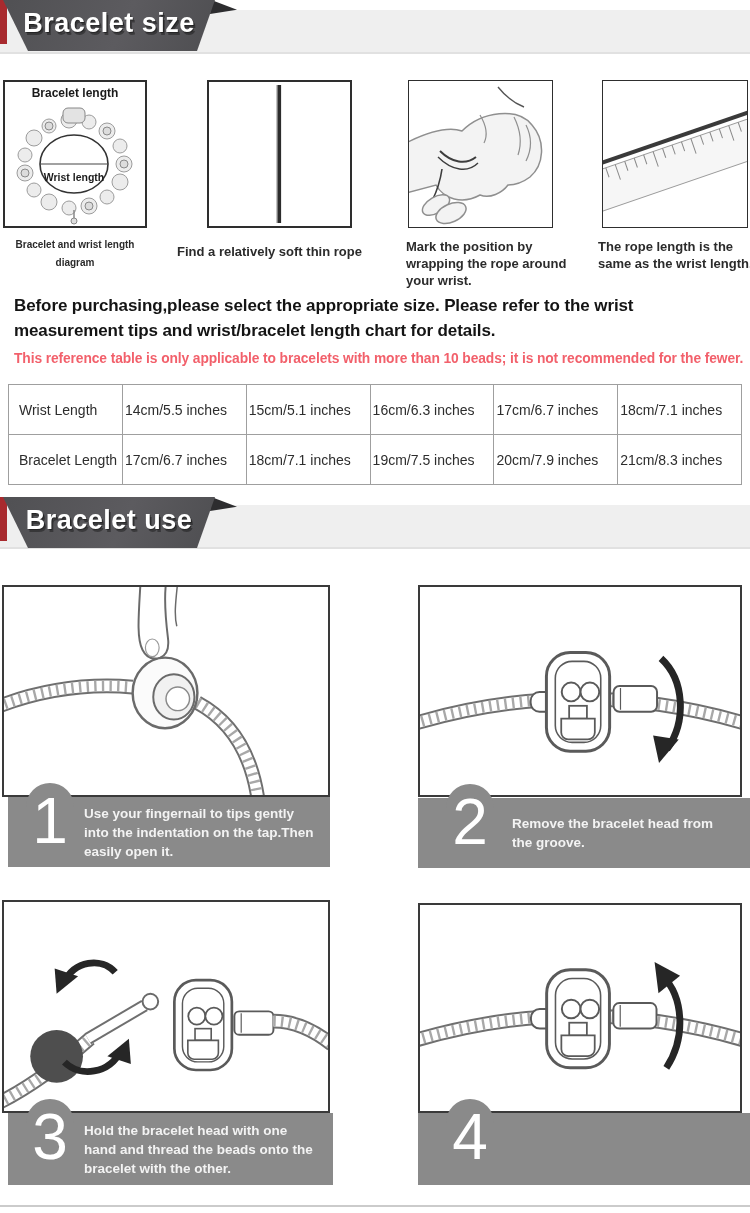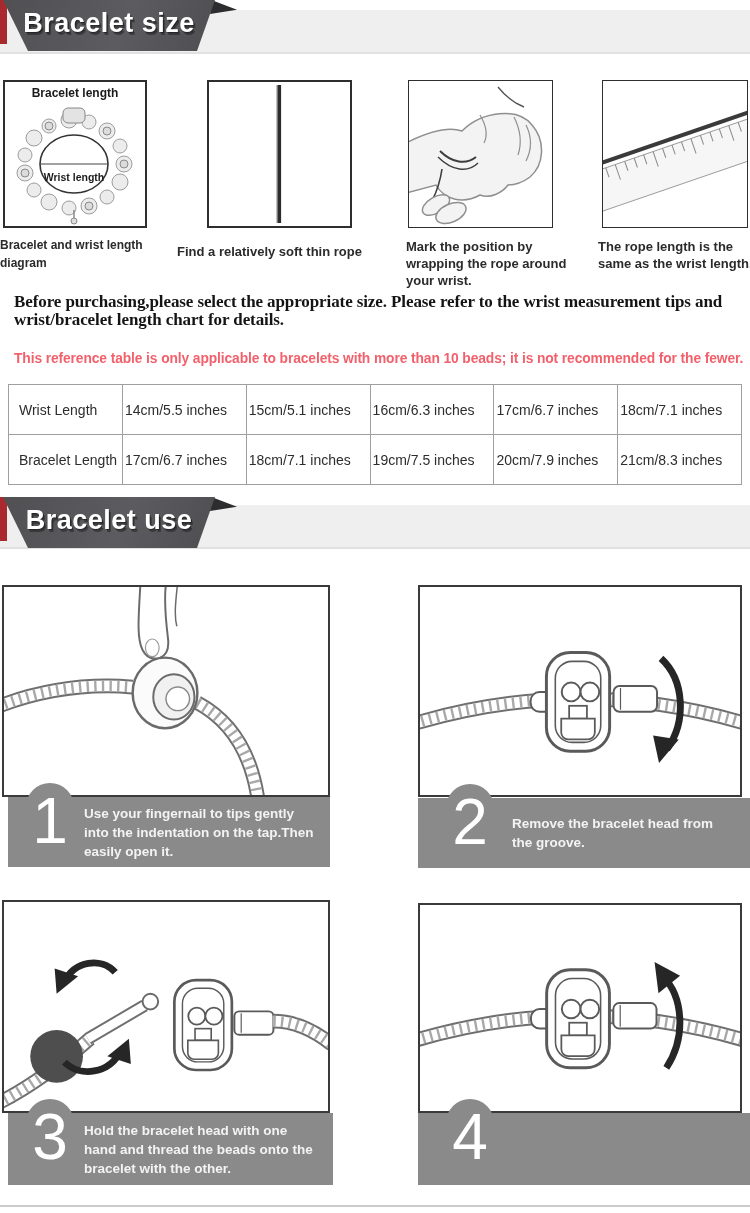--- a/index.html
+++ b/index.html
@@ -20,27 +20,27 @@
   .ribbon .title{position:absolute;left:0;top:8px;width:218px;text-align:center;
                  font-size:27px;font-weight:700;letter-spacing:.5px;color:#fff;
                  text-shadow:2px 2.5px 0 rgba(20,20,20,.45),1px 1px 0 rgba(20,20,20,.55);}
 
   
   .pbox{position:absolute;top:80px;height:148px;background:#fff;border:2px solid #2e2e2e;box-sizing:border-box;}
   #pbox1{left:3px;width:144px;} #pbox2{left:207px;width:145px;}
   #pbox3{left:408px;width:145px;border-width:1.5px;} #pbox4{left:602px;width:146px;border-width:1.5px;}
   .pbox svg{display:block;width:100%;height:100%;}
   .pcap{position:absolute;font-weight:700;color:#2b2b2b;font-size:13px;line-height:17px;}
-  #pcap1{left:0;top:236px;width:150px;text-align:left;font-size:12px;line-height:18px;}
+  #pcap1{left:0;top:236px;width:150px;text-align:center;font-size:10px;line-height:18px;}
   #pcap2{left:177px;top:243px;width:205px;text-align:left;}
   #pcap3{left:406px;top:238px;width:168px;}
   #pcap4{left:598px;top:238px;width:160px;}
 
   .intro{position:absolute;left:14px;top:293px;width:730px;font-size:17px;font-weight:700;
-         color:#141414;line-height:18px;letter-spacing:-.1px;font-family:Liberation Serif, serif;}
+         color:#141414;line-height:25px;letter-spacing:-.1px;}
   .note{position:absolute;left:14px;top:351px;width:734px;font-size:13.8px;font-weight:700;
         color:#f2606b;letter-spacing:-.1px;}
 
   
   .sizetable{position:absolute;left:8px;top:384px;width:734px;border-collapse:collapse;table-layout:fixed;}
   .sizetable td{border:1px solid #9f9f9f;height:49px;font-size:14px;color:#2d2d2d;
                 text-align:left;padding:0 2px;font-weight:400;}
   .sizetable td.rowlabel{text-align:left;padding-left:10px;}
   .sizetable col.c0{width:114px;}
 

